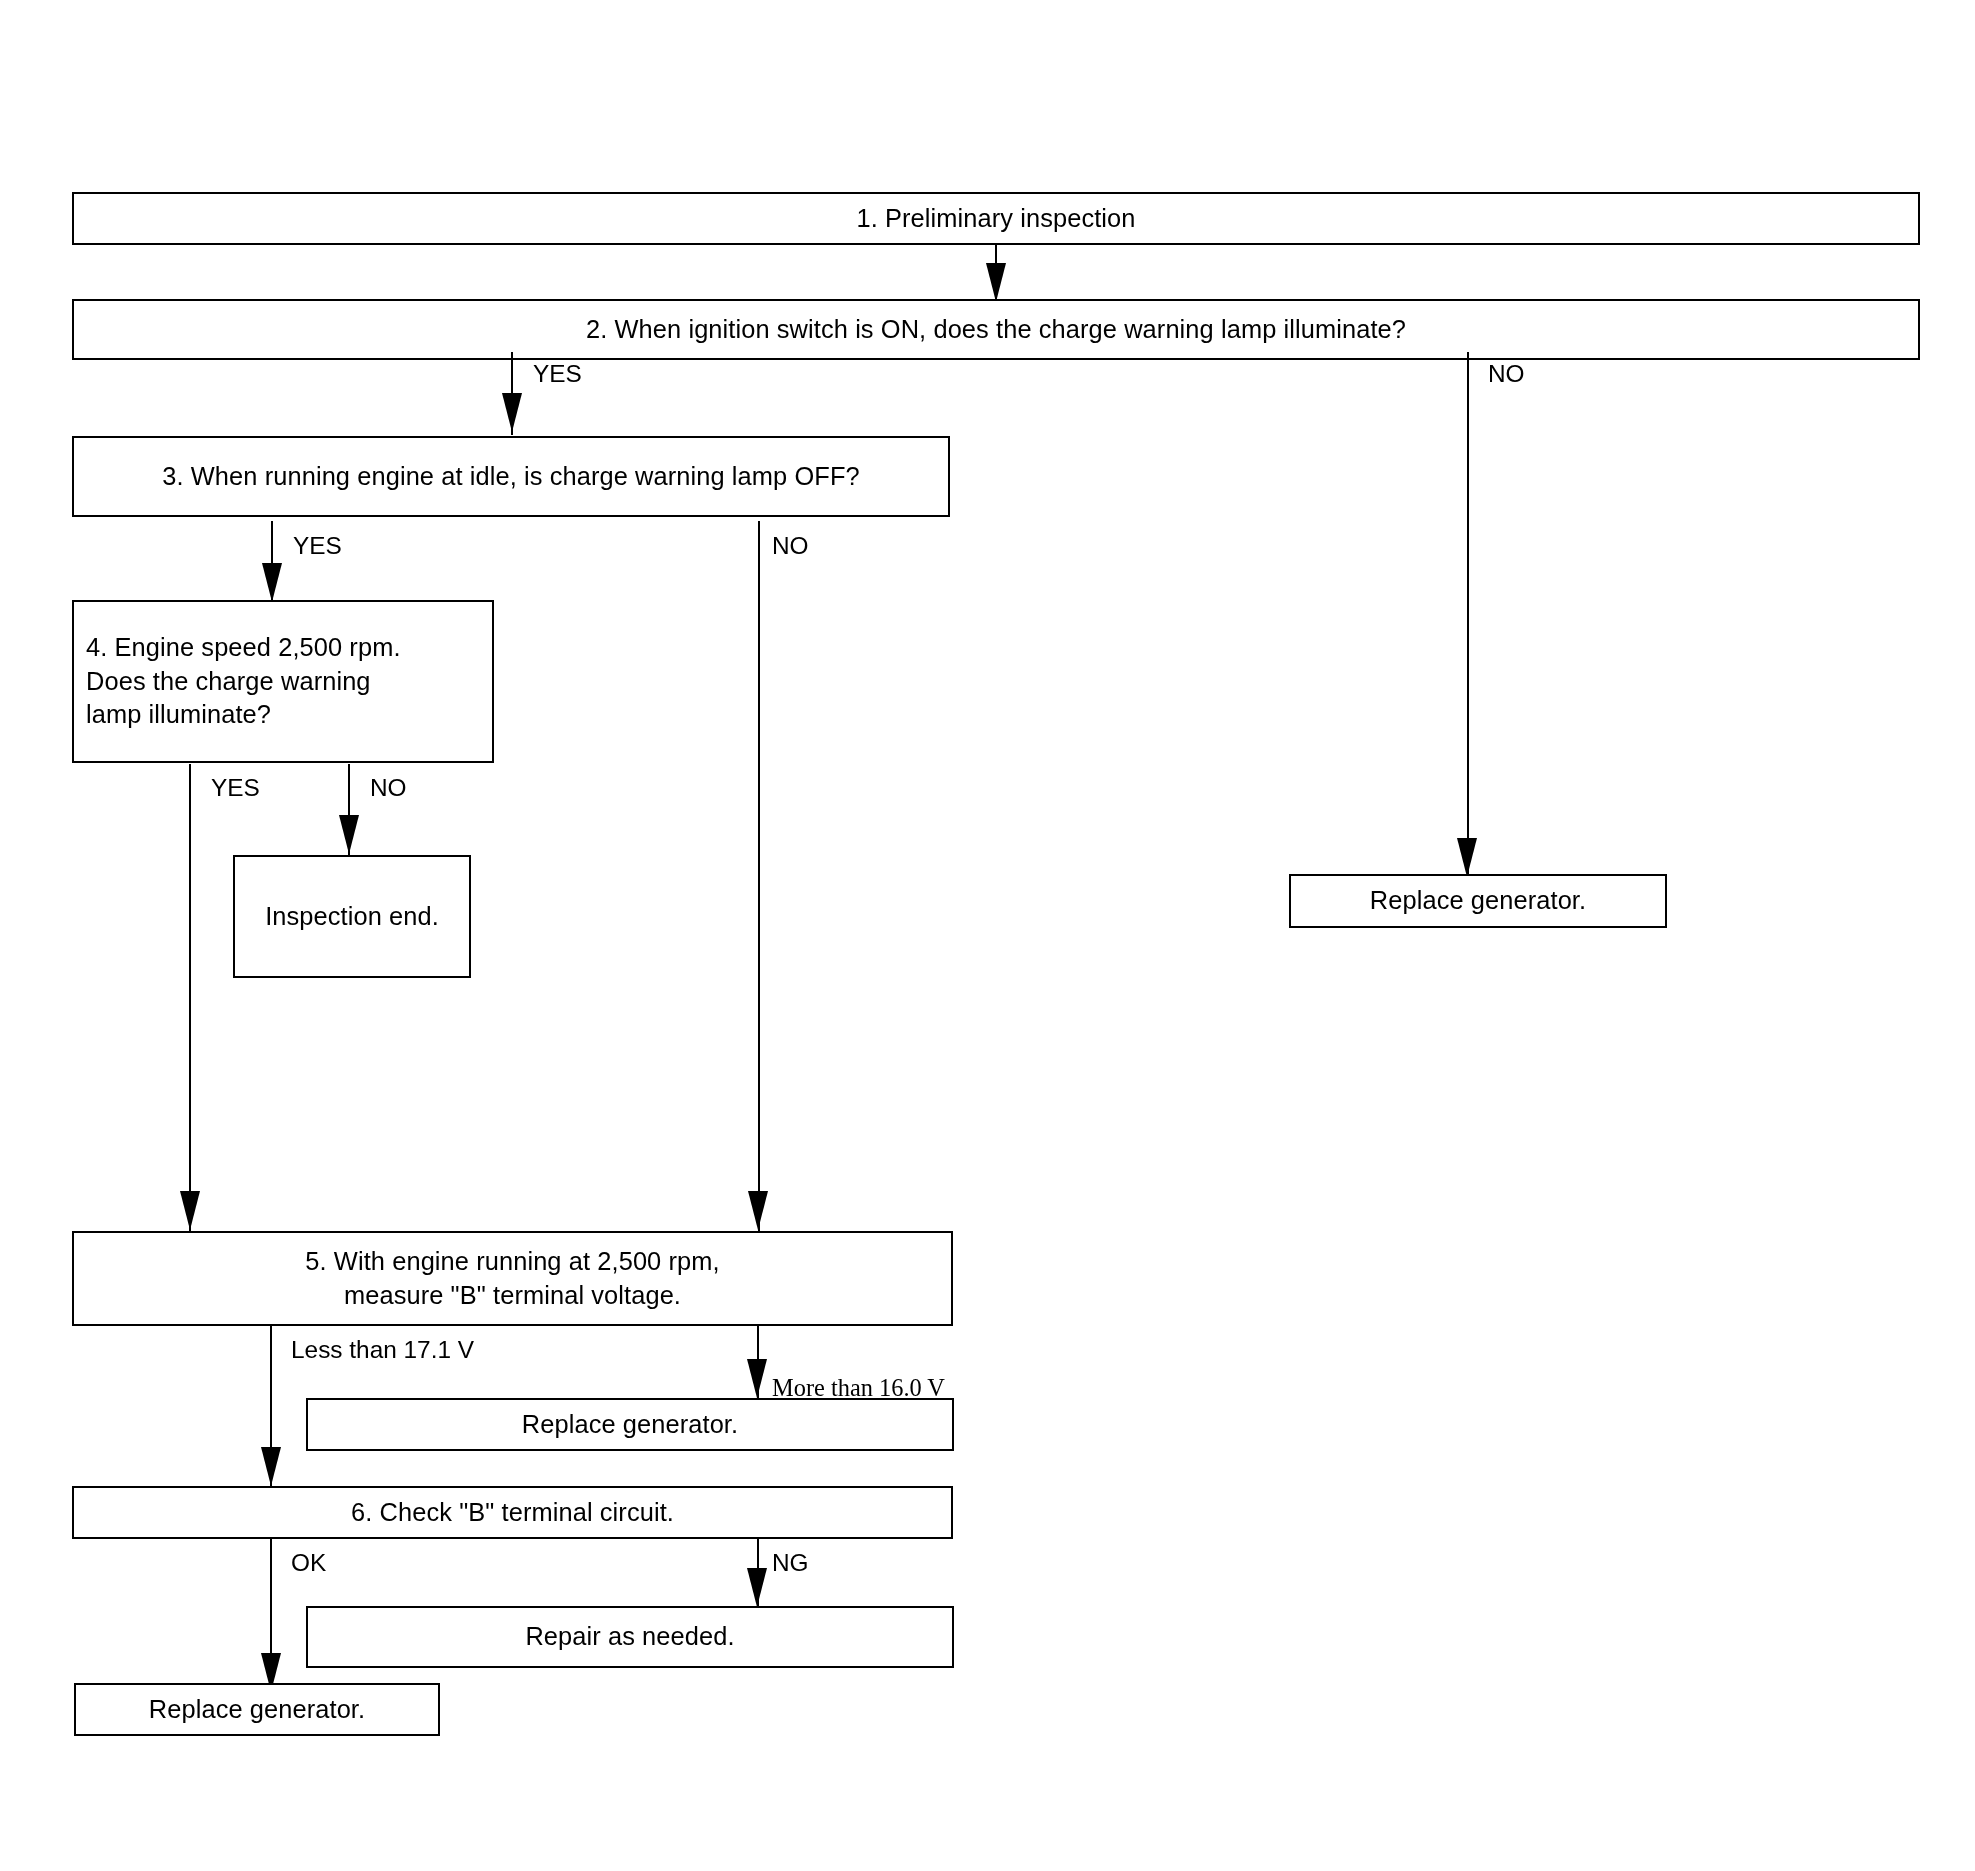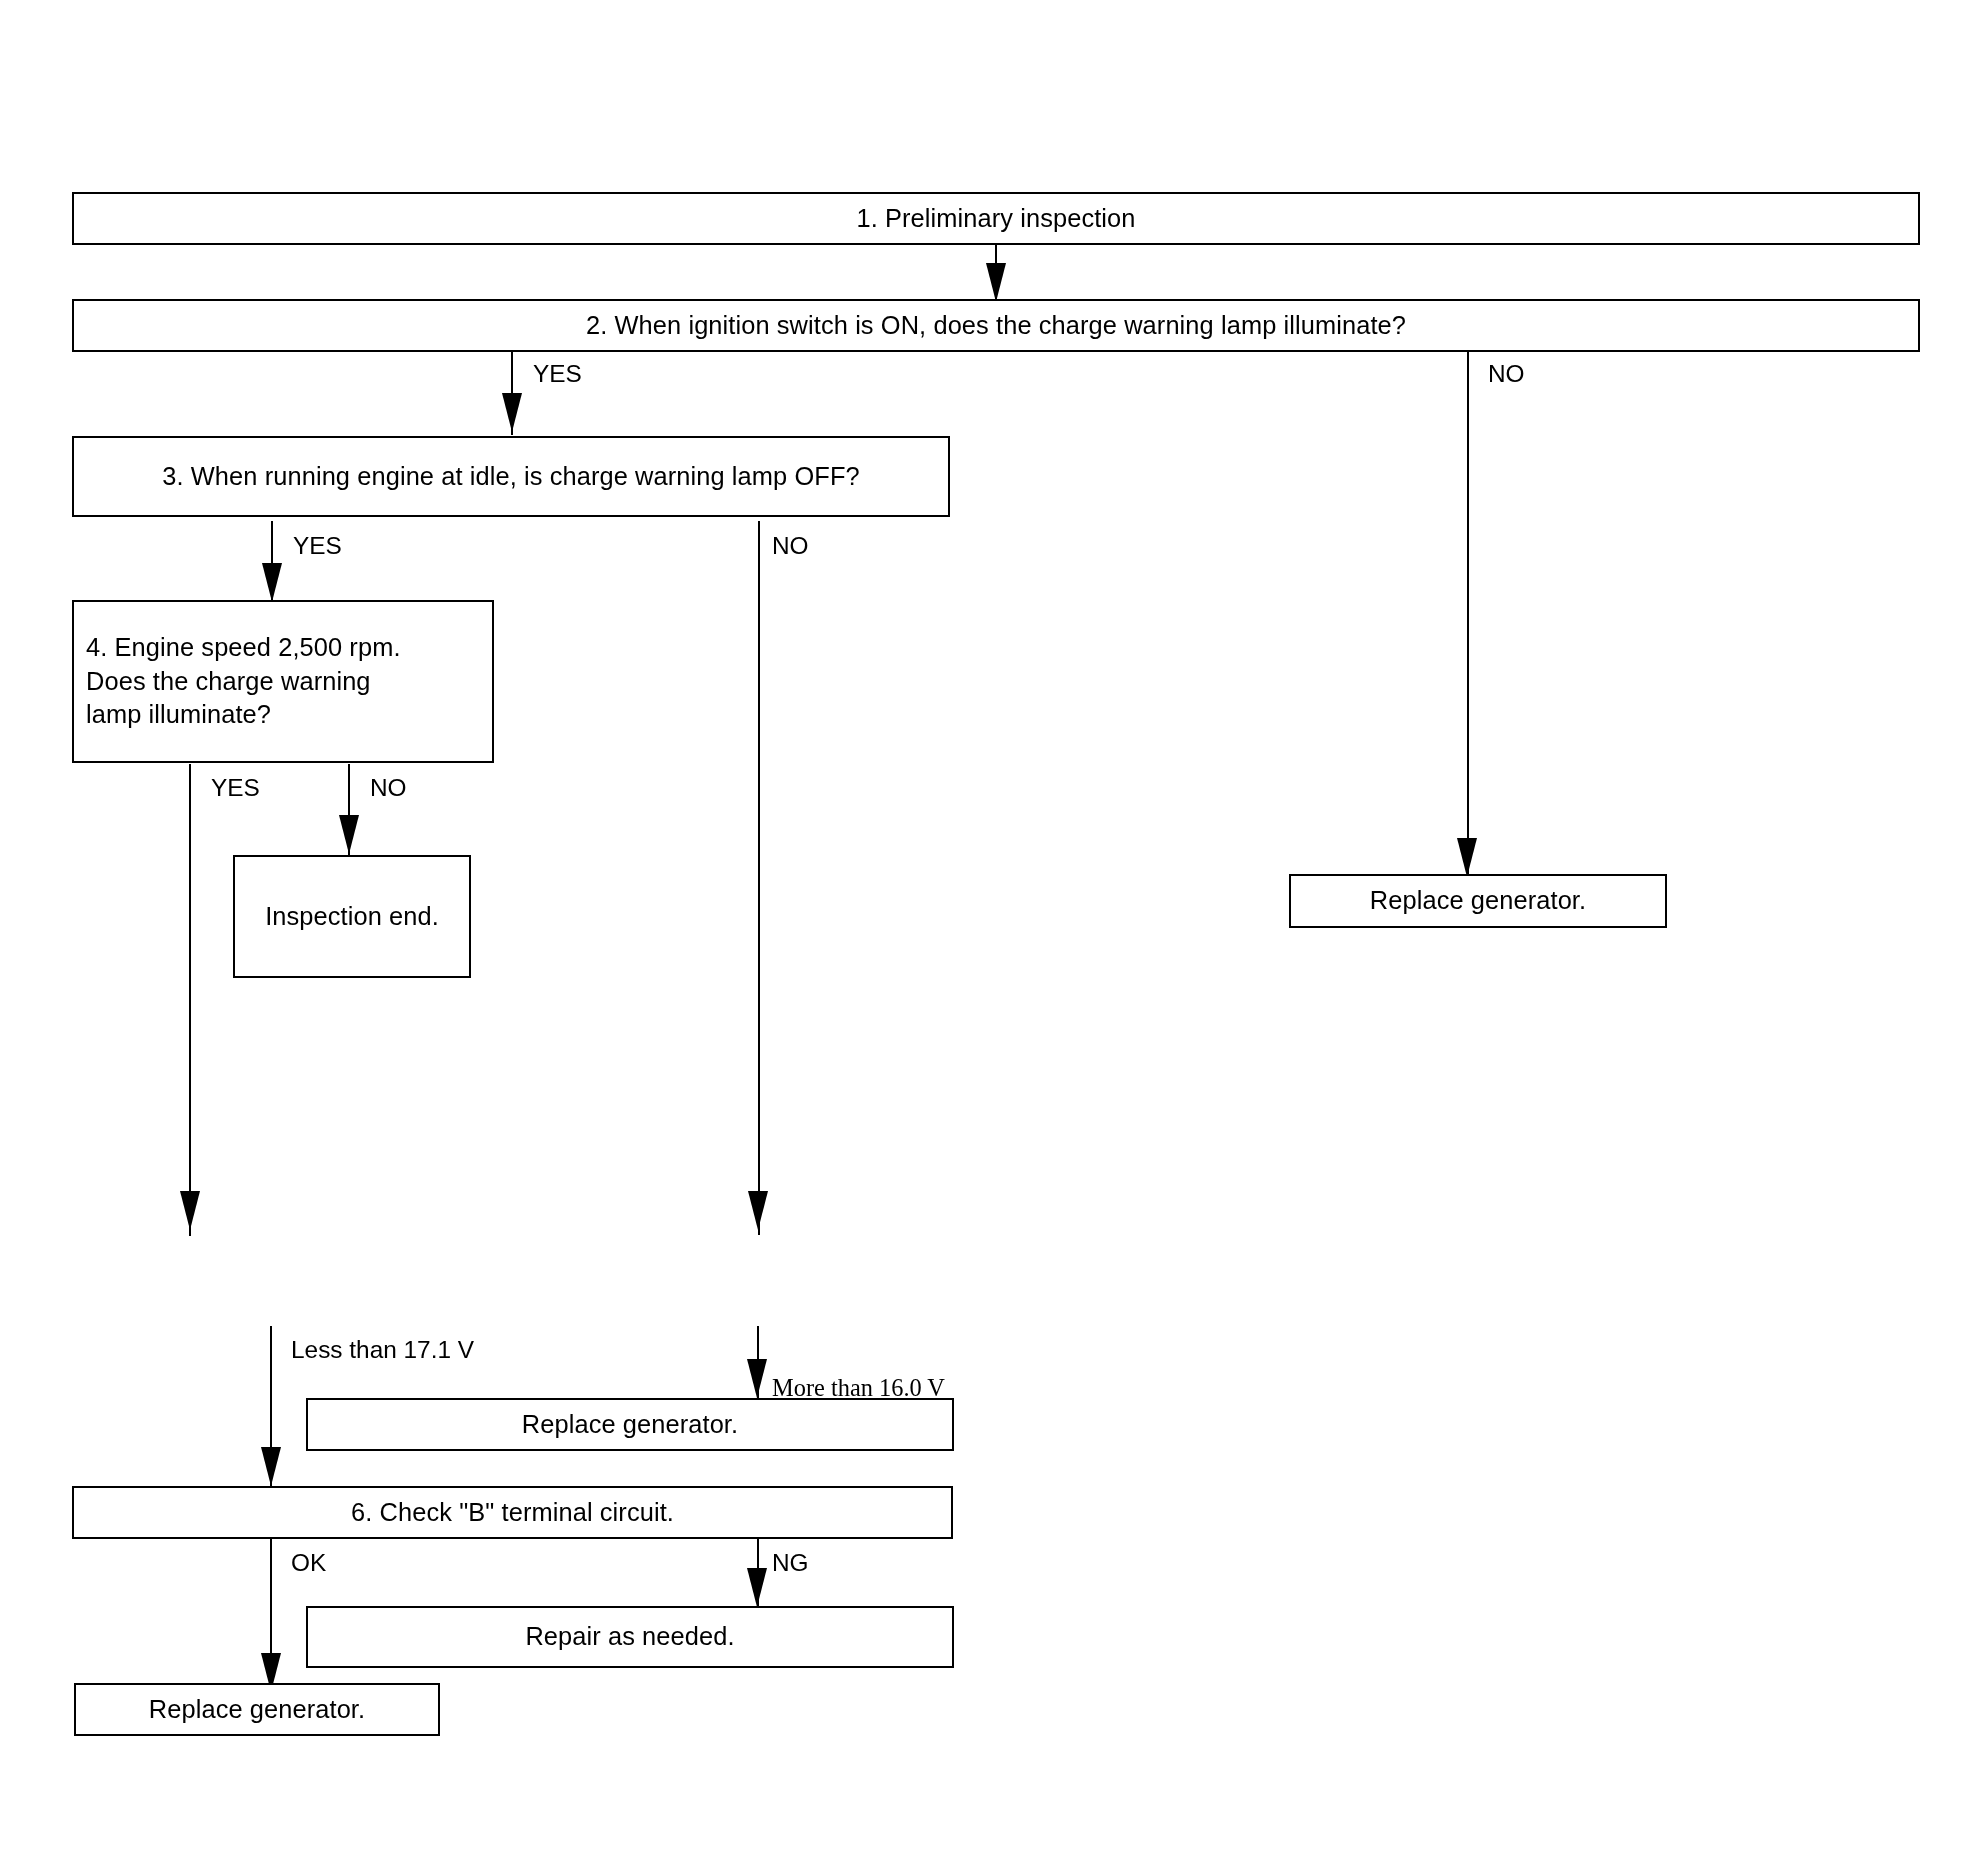--- a/index.html
+++ b/index.html
@@ -71,21 +71,21 @@
 
 <div id="page">
 
   <div class="node" style="left:72px; top:192px; width:1848px; height:53px;">
     <span>1. Preliminary inspection</span>
   </div>
 
   <div class="conn vline" style="left:995px; top:244px; height:58px;"></div>
   <div class="arrowhead slim" style="left:986px; top:263px;"></div>
 
-  <div class="node" style="left:72px; top:299px; width:1848px; height:53px;">
+  <div class="node" style="left:72px; top:299px; width:1848px; height:61px;">
     <span>2. When ignition switch is ON, does the charge warning lamp illuminate?</span>
   </div>
 
   <div class="conn vline" style="left:511px; top:352px; height:83px;"></div>
   <div class="arrowhead slim" style="left:502px; top:393px;"></div>
   <div class="edge-label" style="left:533px; top:362px;">YES</div>
 
   <div class="conn vline" style="left:1467px; top:352px; height:530px;"></div>
   <div class="arrowhead slim" style="left:1457px; top:838px;"></div>
   <div class="edge-label" style="left:1488px; top:362px;">NO</div>
@@ -117,20 +117,24 @@
   <div class="edge-label" style="left:370px; top:776px;">NO</div>
 
   <div class="node" style="left:233px; top:855px; width:238px; height:123px;">
     <span>Inspection end.</span>
   </div>
 
   <div class="node" style="left:1289px; top:874px; width:378px; height:54px;">
     <span>Replace generator.</span>
   </div>
 
+  <div class="node" style="left:72px; top:1231px; width:881px; height:95px;">
+    <span>5. With engine running at 2,500 rpm,
+measure "B" terminal voltage.</span>
+  </div>
 
   <div class="conn vline" style="left:270px; top:1326px; height:166px;"></div>
   <div class="arrowhead slim" style="left:261px; top:1447px;"></div>
   <div class="edge-label" style="left:291px; top:1338px;">Less than 17.1 V</div>
 
   <div class="conn vline" style="left:757px; top:1326px; height:74px;"></div>
   <div class="arrowhead slim" style="left:747px; top:1359px;"></div>
   <div class="edge-label" style="left:772px; top:1376px;font-family:Liberation Serif, serif;">More than 16.0 V</div>
 
   <div class="node" style="left:306px; top:1398px; width:648px; height:53px;">

